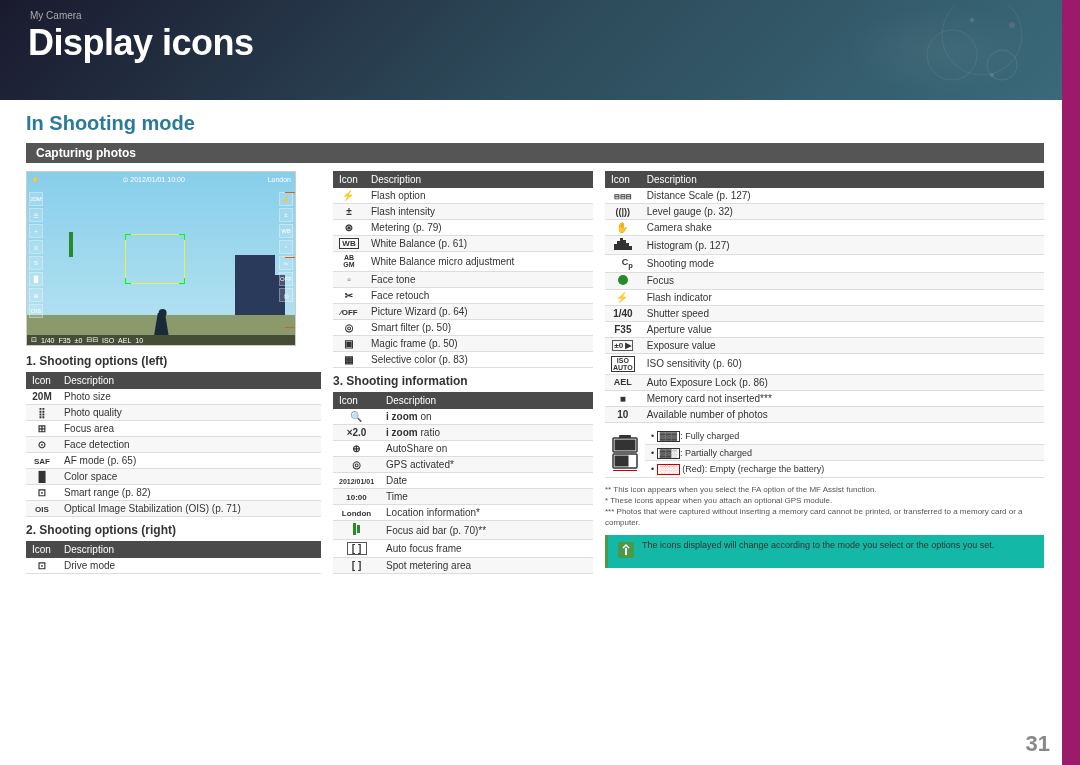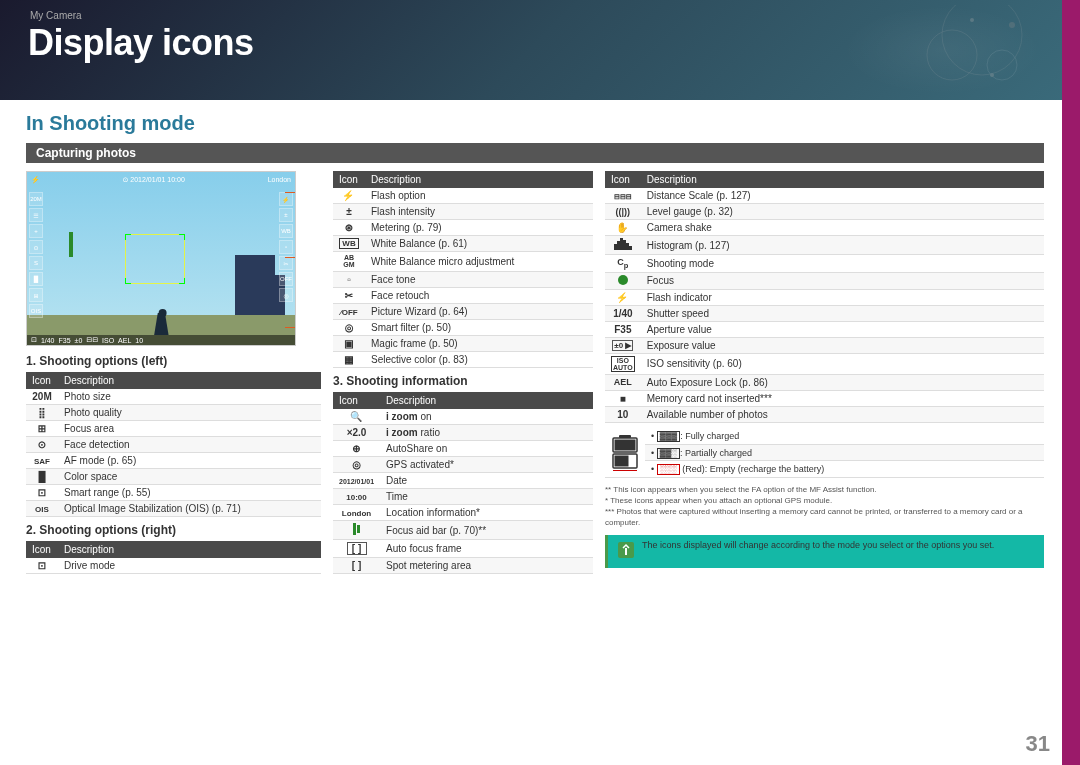--- a/index.html
+++ b/index.html
@@ -460,21 +460,21 @@
           <tr>
               <td class="icon-cell"><span class="icon-sym" style="font-size:8px;">SAF</span></td>
               <td>AF mode (p. 65)</td>
             </tr>
           <tr>
               <td class="icon-cell"><span class="icon-sym">▐▌</span></td>
               <td>Color space</td>
             </tr>
           <tr>
               <td class="icon-cell"><span class="icon-sym">⊡</span></td>
-              <td>Smart range (p. 55)</td>
+              <td>Smart range (p. 82)</td>
             </tr>
           <tr>
               <td class="icon-cell"><span class="icon-sym" style="font-size:8px;">OIS</span></td>
               <td>Optical Image Stabilization (OIS) (p. 71)</td>
             </tr>
         </tbody>
       </table>
 
       <div class="subsection-title">2. Shooting options (right)</div>
       <table>
@@ -633,21 +633,21 @@
                     <rect x="3" y="3" width="3" height="9" fill="#333"></rect>
                     <rect x="6" y="0" width="3" height="12" fill="#333"></rect>
                     <rect x="9" y="2" width="3" height="10" fill="#333"></rect>
                     <rect x="12" y="5" width="3" height="7" fill="#333"></rect>
                     <rect x="15" y="8" width="3" height="4" fill="#333"></rect>
                   </svg>
           </span></td>
               <td>Histogram (p. 127)</td>
             </tr>
           <tr>
-              <td class="icon-cell"><span class="icon-sym" style="font-size:9px;">C<sub>p</sub></span></td>
+              <td class="icon-cell"><span class="icon-sym" style="font-size:9px;text-align:right;">C<sub>p</sub></span></td>
               <td>Shooting mode</td>
             </tr>
           <tr>
               <td class="icon-cell"><span class="dot-green"></span></td>
               <td>Focus</td>
             </tr>
           <tr>
               <td class="icon-cell"><span class="icon-sym">⚡</span></td>
               <td>Flash indicator</td>
             </tr>

